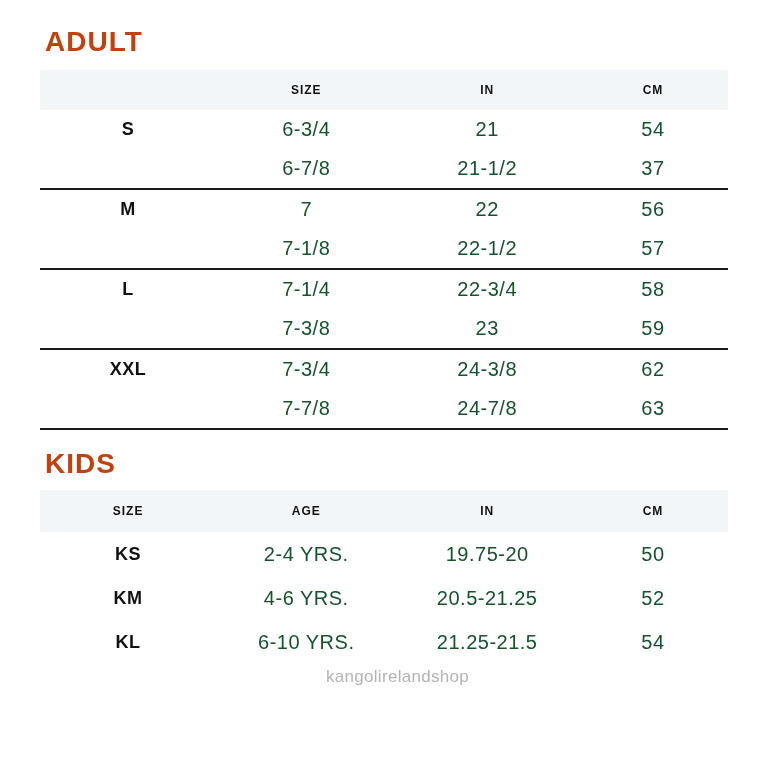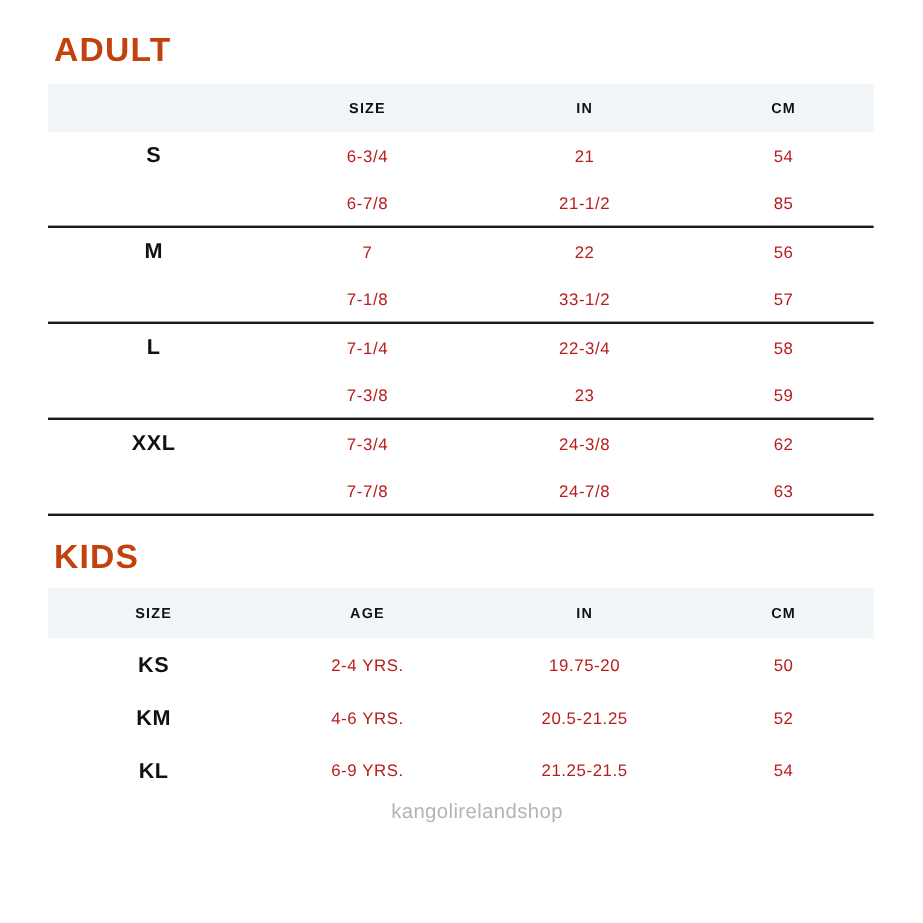--- a/index.html
+++ b/index.html
@@ -42,24 +42,24 @@
   .c4 { width: 21.8%; }
   .hcell {
     font-size: 12px;
     font-weight: 700;
     letter-spacing: 1px;
     color: #111111;
   }
   .drow { height: 39px; }
   .kids .drow { height: 44px; border: none; }
   .dcell {
-    font-size: 14px;
+    font-size: 20px;
     font-weight: 300;
     letter-spacing: 0.5px;
-    color: #b91c1c;
+    color: #14532d;
   }
   .lblcell {
     font-size: 18px;
     font-weight: 700;
     letter-spacing: 0.5px;
     color: #111111;
   }
   .size-group { border-bottom: 2px solid #1a1a1a; }
   .kids-title { margin-top: 18px; }
   .kids { margin-top: 10px; }
@@ -92,35 +92,35 @@
       <div class="trow drow">
         <div class="cell c1 lblcell">S</div>
         <div class="cell c2 dcell">6-3/4</div>
         <div class="cell c3 dcell">21</div>
         <div class="cell c4 dcell">54</div>
       </div>
       <div class="trow drow">
         <div class="cell c1 lblcell"></div>
         <div class="cell c2 dcell">6-7/8</div>
         <div class="cell c3 dcell">21-1/2</div>
-        <div class="cell c4 dcell">85</div>
+        <div class="cell c4 dcell">37</div>
       </div>
     </div>
 
     <div class="size-group">
       <div class="trow drow">
         <div class="cell c1 lblcell">M</div>
         <div class="cell c2 dcell">7</div>
         <div class="cell c3 dcell">22</div>
         <div class="cell c4 dcell">56</div>
       </div>
       <div class="trow drow">
         <div class="cell c1 lblcell"></div>
         <div class="cell c2 dcell">7-1/8</div>
-        <div class="cell c3 dcell">33-1/2</div>
+        <div class="cell c3 dcell">22-1/2</div>
         <div class="cell c4 dcell">57</div>
       </div>
     </div>
 
     <div class="size-group">
       <div class="trow drow">
         <div class="cell c1 lblcell">L</div>
         <div class="cell c2 dcell">7-1/4</div>
         <div class="cell c3 dcell">22-3/4</div>
         <div class="cell c4 dcell">58</div>
@@ -167,21 +167,21 @@
       <div class="cell c4 dcell">50</div>
     </div>
     <div class="trow drow">
       <div class="cell c1 lblcell">KM</div>
       <div class="cell c2 dcell">4-6 YRS.</div>
       <div class="cell c3 dcell">20.5-21.25</div>
       <div class="cell c4 dcell">52</div>
     </div>
     <div class="trow drow">
       <div class="cell c1 lblcell">KL</div>
-      <div class="cell c2 dcell">6-9 YRS.</div>
+      <div class="cell c2 dcell">6-10 YRS.</div>
       <div class="cell c3 dcell">21.25-21.5</div>
       <div class="cell c4 dcell">54</div>
     </div>
   </div>
 
   <div class="watermark">kangolirelandshop</div>
 
 </div>
 
 </body></html>

